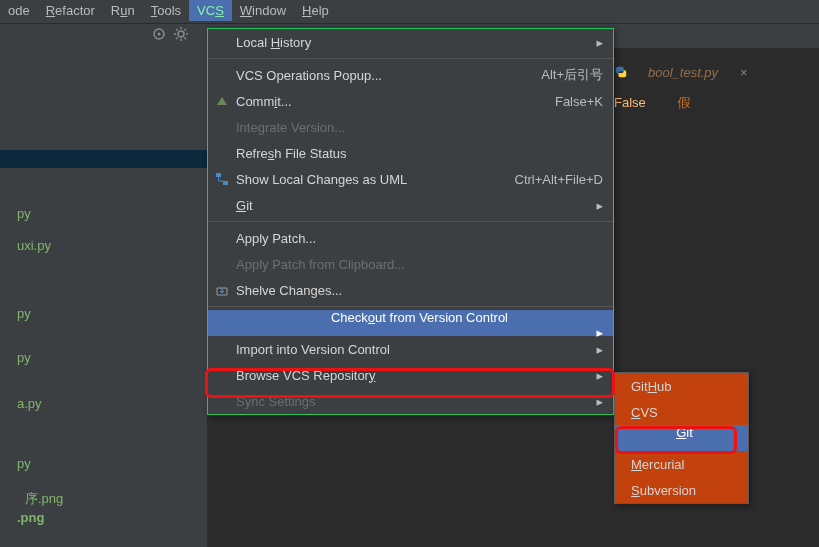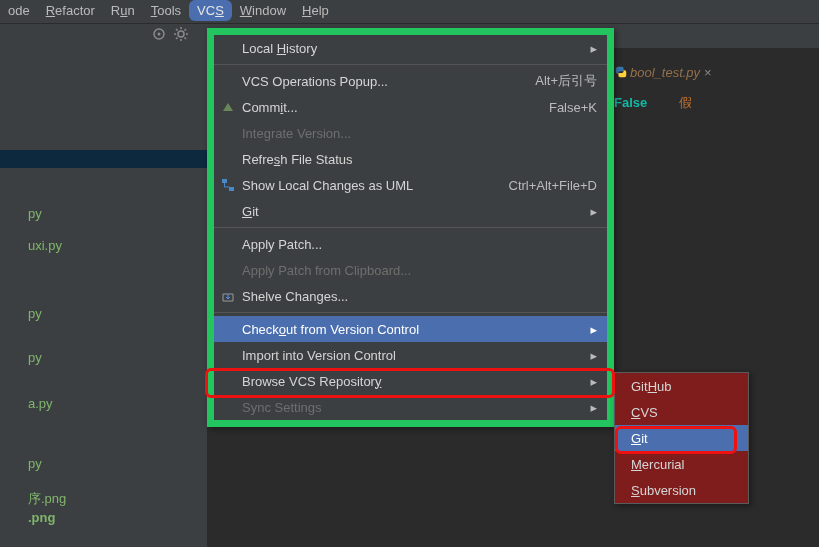--- a/index.html
+++ b/index.html
@@ -1,59 +1,59 @@
 <!DOCTYPE html>
 <html><head>
 <meta charset="utf-8">
 <style>
   * { margin: 0; padding: 0; box-sizing: border-box; font-family: "Segoe UI", Arial, sans-serif; font-size: 13px; }
   body { background: #2b2b2b; width: 819px; height: 547px; overflow: hidden; color: #bbbbbb; }
 
   .menubar { height: 24px; background: #3c3f41; display: flex; align-items: flex-start; padding-left: 0; border-bottom: 1px solid #2b2b2b; }
   .menubar-item { padding: 3px 8px; color: #bbbbbb; cursor: pointer; }
-  .menubar-item.active { background: #4b6eaf; color: #e5e5e5; border-radius: 6px; }
+  .menubar-item.active { background: #4b6eaf; color: #86efac; }
   .mnemonic { text-decoration: underline; }
 
   .toolbar-row { height: 24px; background: #3c3f41; position: relative; }
   .toolbar-right { position: absolute; right: 630px; top: 2px; color: #8a8a8a; display:flex; gap:6px; align-items:center;}
   .toolbar-icon { width:16px; height:16px; display:inline-block; }
 
   .breadcrumb { position: absolute; top: 48px; left: 0; height: 22px; background:#3c3f41; width:207px; overflow:hidden; }
 
   .sidebar { position: absolute; left: 0; top: 70px; width: 207px; height: 477px; background: #3c3f41; }
   .sidebar-selected { position:absolute; top:80px; left:0; right:0; height:18px; background:#0d293e; }
-  .tree-item { position: absolute; left: 28px; color: #7fb56b; font-size: 13px; }
+  .tree-item { position: absolute; left: 17px; color: #7fb56b; font-size: 13px; }
 
   .editor { position: absolute; left: 207px; top: 70px; right: 0; bottom: 0; background: #2b2b2b; }
   
-  .tabs-top { position:absolute; left:614px; top:60px; display:flex; align-items:center; gap:2px; height:24px; z-index:1;}
+  .tabs-top { position:absolute; left:614px; top:60px; display:flex; align-items:center; gap:20px; height:24px; z-index:1;}
   .tabs-top .pyicon { color:#9aa83a; }
   .tabs-top .tabx { color:#95704c; font-style: italic;}
   .tabs-top .close { color:#888; margin-left:2px; }
 
   .editor-content { position:absolute; left:614px; top:94px; }
-  .out-false { color:#14b8a6;font-weight:bold; }
+  .out-false { color:#fdba74; }
   .out-cjk { color:#cc7832; margin-left: 28px; }
 
   
-  .vcs-menu { position: absolute; left: 207px; top: 28px; width: 407px; background: #3c3f41; border: 7px solid #22c55e; box-shadow: 2px 2px 6px rgba(0,0,0,.4); z-index: 10; }
+  .vcs-menu { position: absolute; left: 207px; top: 28px; width: 407px; background: #3c3f41; border: 1px solid #22c55e; box-shadow: 2px 2px 6px rgba(0,0,0,.4); z-index: 10; }
   .menu-item { display: flex; align-items: center; height: 26px; padding: 0 10px 0 28px; color: #d5d5d5; cursor: pointer; position: relative; }
   .menu-item.disabled { color: #6e6e6e; cursor: default; }
   .menu-item .icon { position:absolute; left:6px; width:16px; height:16px; }
   .menu-item .shortcut { margin-left: auto; color: #bbb; }
   .menu-item .arrow { margin-left: auto; color: #bbb; }
   .menu-sep { height: 1px; background: #555; margin: 3px 0; }
-  .menu-item.highlight { background: #4b6eaf; color: #fff; }
+  .menu-item.highlight { background: #4b6eaf; color: #fff; flex-direction: column; }
   .menu-item.highlight .arrow, .menu-item.highlight .shortcut { color:#fff; }
 
   .red-box { position:absolute; border:3px solid #e11; border-radius:6px; pointer-events:none; }
   .red-box.vcs { left:205px; top:368px; width:410px; height:30px; z-index:20; }
   .red-box.git { left:615px; top:426px; width:122px; height:28px; z-index:20; }
 
-  .sub-menu { position: absolute; left: 614px; top: 372px; width: 135px; background:#7f1d1d; border:1px solid #5a5a5a; box-shadow: 2px 2px 6px rgba(0,0,0,.4); z-index:15; }
+  .sub-menu { position: absolute; left: 614px; top: 372px; width: 135px; background:#c2410c; border:1px solid #5a5a5a; box-shadow: 2px 2px 6px rgba(0,0,0,.4); z-index:15; }
   .sub-menu .menu-item { padding-left: 16px; }
 
   
   svg { display:block; }
 </style>
 </head>
 <body>
 
 <div class="menubar" id="menubar">
     <div class="menubar-item">ode</div>
@@ -89,21 +89,21 @@
 
 <div class="sidebar">
   <div class="sidebar-selected"></div>
   <div id="tree">
       <div class="tree-item" style="top: 136px;">py</div>
       <div class="tree-item" style="top: 156px; margin-top: 12px;">uxi.py</div>
       <div class="tree-item" style="top: 236px;">py</div>
       <div class="tree-item" style="top: 280px;">py</div>
       <div class="tree-item" style="top: 326px;">a.py</div>
       <div class="tree-item" style="top: 386px;">py</div>
-      <div class="tree-item" style="top: 420px;">序.png</div>
+      <div class="tree-item" style="top: 420px; margin-left: 8px;">序.png</div>
       <div class="tree-item" style="top: 440px; font-weight: bold;">.png</div>
     </div>
 </div>
 
 <div class="tabs-top">
   <span class="pyicon">
     <svg width="14" height="14" viewBox="0 0 16 16">
         <path d="M5 2h4a2 2 0 012 2v3H7a2 2 0 00-2 2v1H4a2 2 0 01-2-2V5a3 3 0 013-3z" fill="#3776ab"></path>
         <path d="M11 14H7a2 2 0 01-2-2V9h4a2 2 0 002-2V6h1a2 2 0 012 2v3a3 3 0 01-3 3z" fill="#ffd43b"></path>
       </svg>

